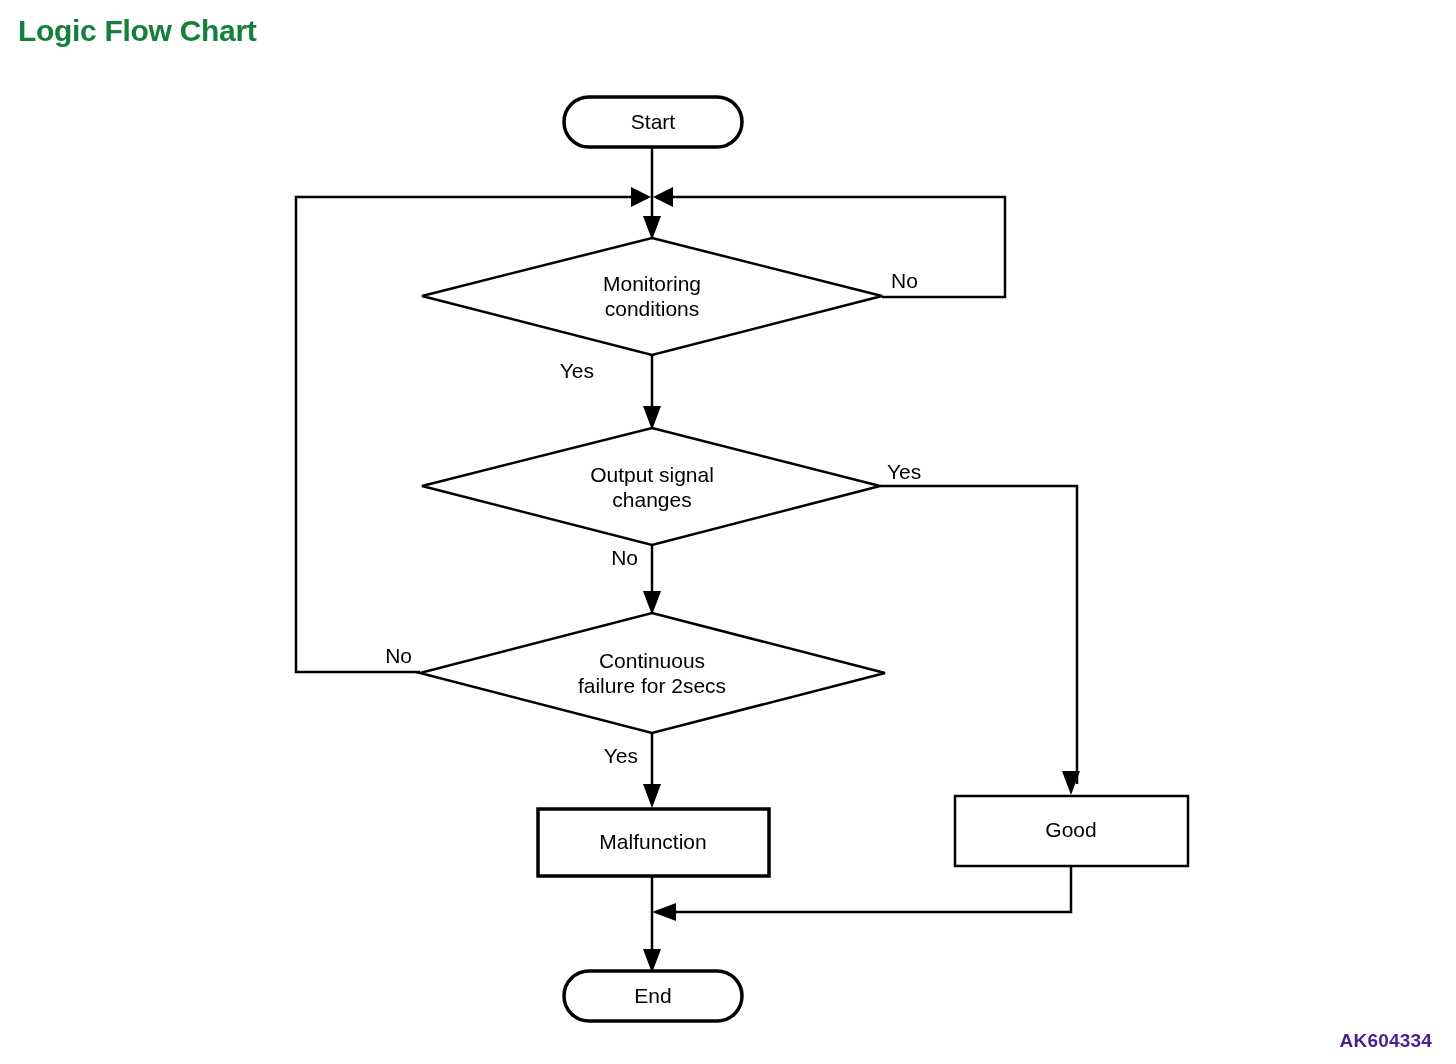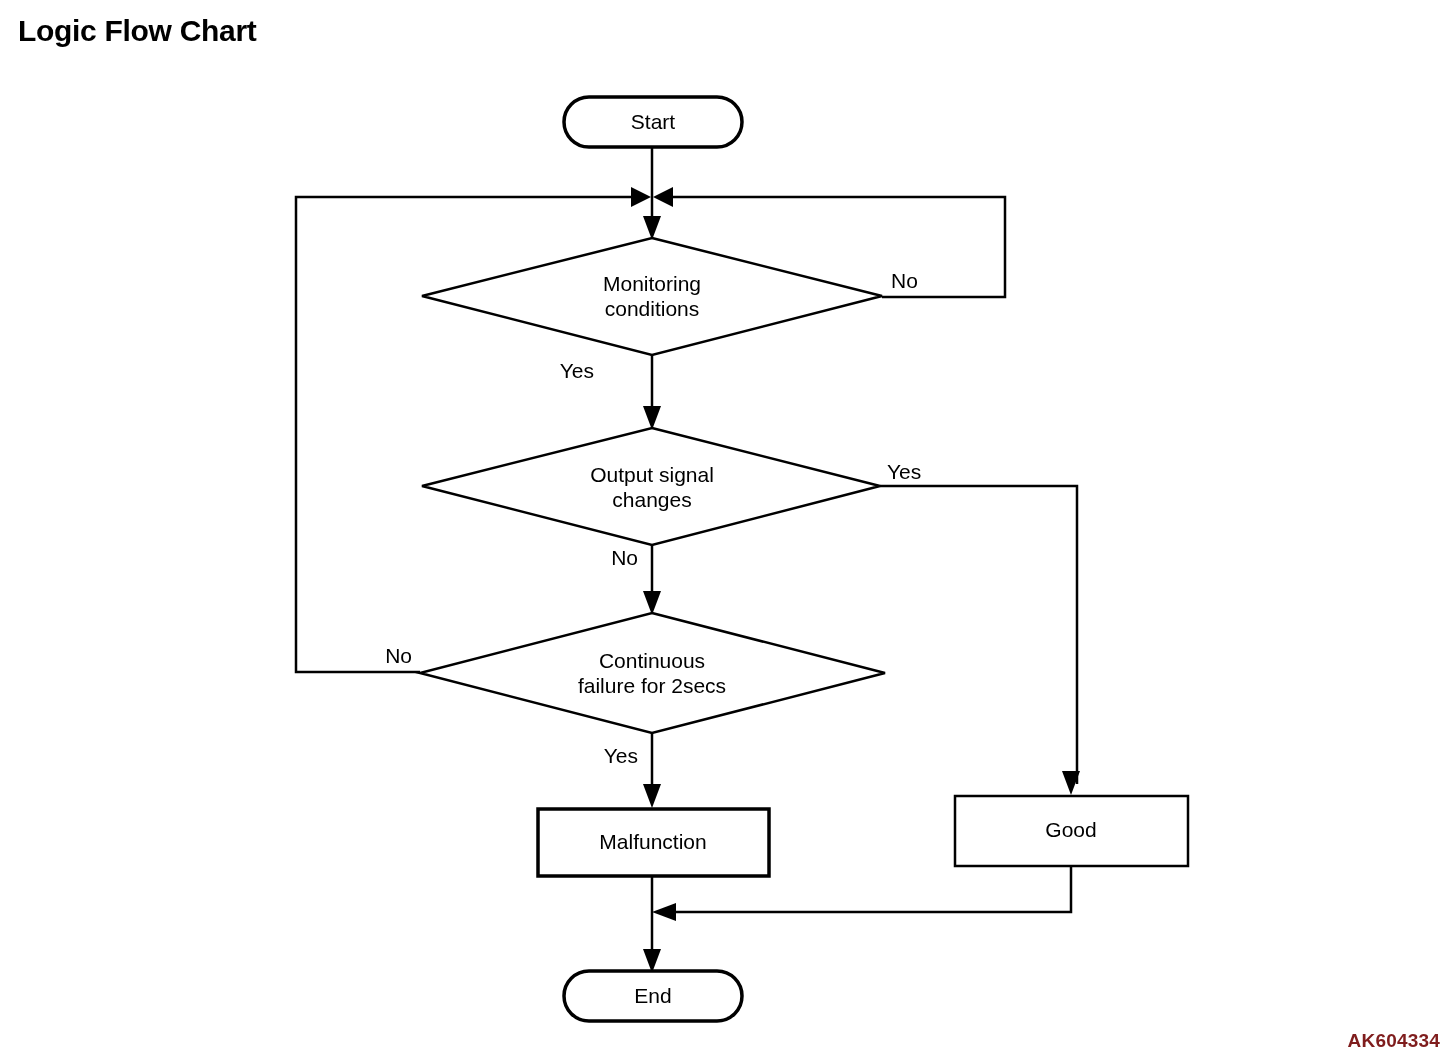--- a/index.html
+++ b/index.html
@@ -13,31 +13,31 @@
     position: relative;
     font-family: "Liberation Sans", sans-serif;
     overflow: hidden;
   }
   #page-title {
     position: absolute;
     left: 18px;
     top: 14px;
     font-size: 30px;
     font-weight: bold;
-    color: #000000;
+    color: #15803d;
     letter-spacing: -0.3px;
     font-family: "Liberation Sans", sans-serif;
   }
   #ref-code {
     position: absolute;
-    right: 16px;
+    right: 24px;
     bottom: 12px;
     font-size: 19px;
     font-weight: bold;
-    color: #7f1d1d;
+    color: #4c1d95;
     letter-spacing: 0.2px;
     font-family: "Liberation Sans", sans-serif;
   }
   #flow-svg {
     position: absolute;
     left: 0;
     top: 0;
     width: 1456px;
     height: 1064px;
   }

